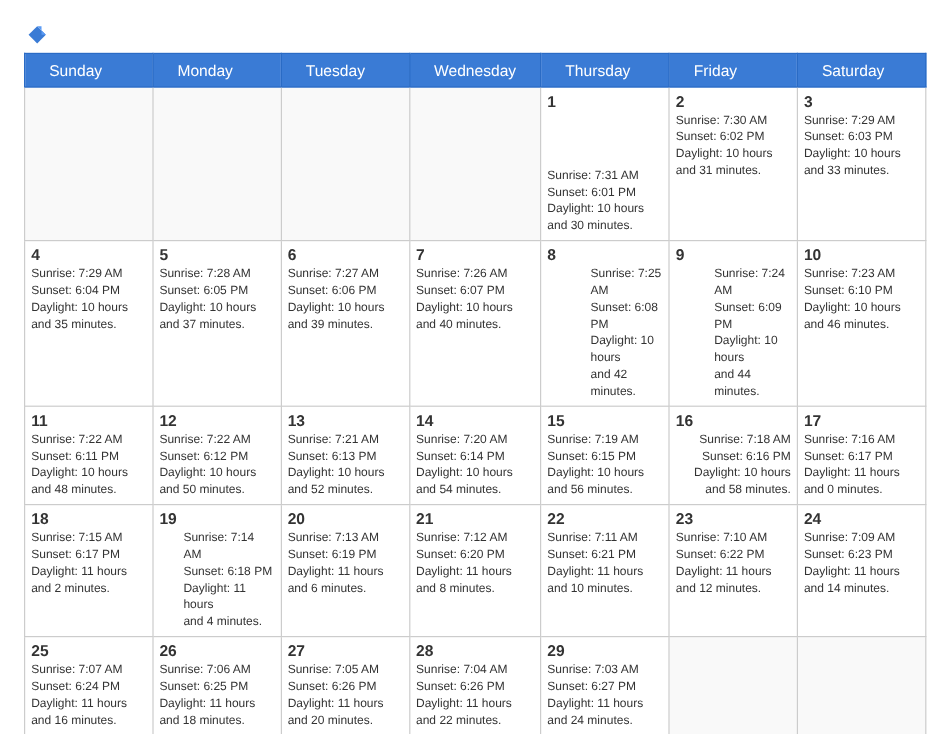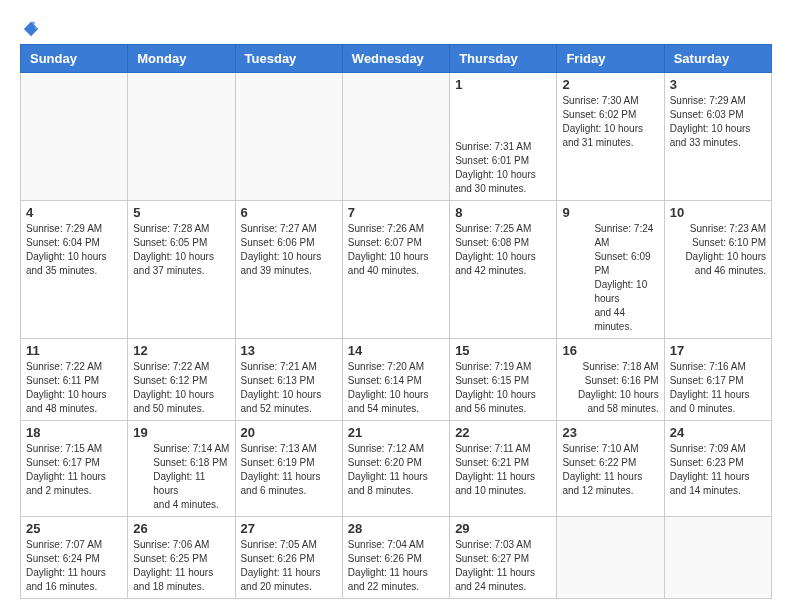--- a/index.html
+++ b/index.html
@@ -49,22 +49,22 @@
     }
     .calendar {
       width: 100%;
       border-collapse: collapse;
       border: 1px solid #ccc;
     }
     .calendar th {
       background-color: #3a7bd5;
       color: #fff;
       font-size: 13px;
-      font-weight: bold;
-      padding: 6px 9px;
+      font-weight: normal;
+      padding: 6px 20px;
       text-align: left;
       border: 1px solid #2a6bc5;
     }
     .calendar td {
       vertical-align: top;
       padding: 4px 5px;
       border: 1px solid #ccc;
       width: calc(100% / 7);
       min-height: 80px;
       font-size: 10.5px;
@@ -169,35 +169,35 @@
         </td>
         <td>
           <div class="day-num">7</div>
           <div class="day-info" style="white-space: pre-line;">Sunrise: 7:26 AM
 Sunset: 6:07 PM
 Daylight: 10 hours
 and 40 minutes.</div>
         </td>
         <td>
           <div class="day-num">8</div>
-          <div class="day-info" style="white-space: pre-line;">Sunrise: 7:25 AM
+          <div class="day-info" style="white-space: pre-line; margin-left: 36px;">Sunrise: 7:25 AM
 Sunset: 6:08 PM
 Daylight: 10 hours
 and 42 minutes.</div>
         </td>
         <td>
           <div class="day-num">9</div>
           <div class="day-info" style="white-space: pre-line; margin-left: 32px;">Sunrise: 7:24 AM
 Sunset: 6:09 PM
 Daylight: 10 hours
 and 44 minutes.</div>
         </td>
         <td>
           <div class="day-num">10</div>
-          <div class="day-info" style="white-space: pre-line; text-align: right;">Sunrise: 7:23 AM
+          <div class="day-info" style="white-space: pre-line;">Sunrise: 7:23 AM
 Sunset: 6:10 PM
 Daylight: 10 hours
 and 46 minutes.</div>
         </td>
       </tr>
       <tr>
         <td>
           <div class="day-num">11</div>
           <div class="day-info" style="white-space: pre-line;">Sunrise: 7:22 AM
 Sunset: 6:11 PM

